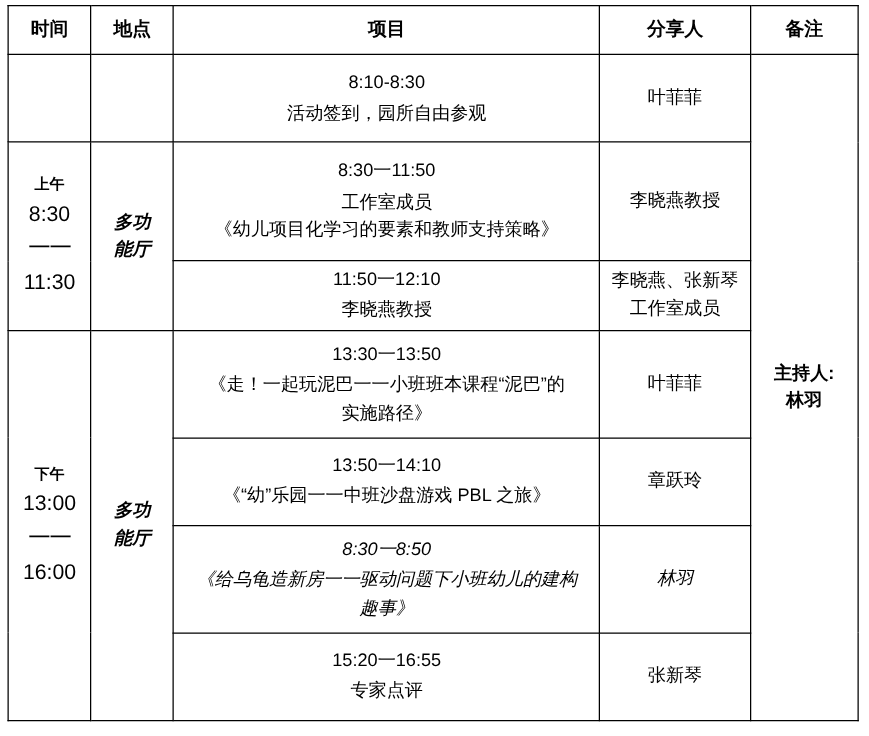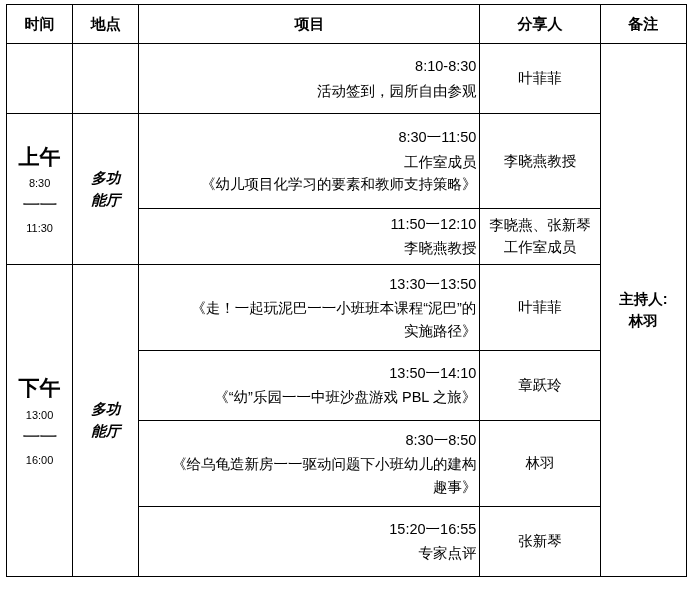--- a/index.html
+++ b/index.html
@@ -38,43 +38,43 @@
   .col-item { width: 340px; }
   .col-speaker { width: 120px; }
   .col-remark { width: 86px; }
 
   .time-cell {
     font-size: 14px;
     line-height: 1.85;
     font-weight: bold;
   }
   .time-cell .period {
-    font-size: 21px;
+    font-size: 12px;
     display: block;
     margin-bottom: 2px;
   }
   .time-cell .t {
     display: block;
     font-weight: normal;
-    font-size: 11px;
+    font-size: 17px;
   }
   .time-cell .dash {
     display: block;
     font-weight: normal;
     font-size: 18px;
     letter-spacing: -1px;
   }
   .place-cell {
     font-weight: bold;
     font-size: 16px;
     line-height: 1.5;
     font-style: italic;
   }
   .place-cell span { display: block; }
-  .item-cell .line { display: block; text-align: right; }
+  .item-cell .line { display: block; }
   .item-cell .time-line { margin-bottom: 2px; }
   .speaker-cell { font-size: 15px; line-height: 1.6; }
   .speaker-cell span { display: block; }
   .remark-cell {
     font-weight: bold;
     font-size: 16px;
     line-height: 1.7;
   }
   .remark-cell span { display: block; }
   .row-tall { height: 70px; }
@@ -173,21 +173,21 @@
     <tr style="height:70px;">
       <td class="item-cell">
         <span class="line time-line">13:50一14:10</span>
         <span class="line">《“幼”乐园一一中班沙盘游戏 PBL 之旅》</span>
       </td>
       <td class="speaker-cell">
         <span>章跃玲</span>
       </td>
     </tr>
 
-    <tr style="height:86px;">
+    <tr style="height:86px;font-style:italic;">
       <td class="item-cell">
         <span class="line time-line">8:30一8:50</span>
         <span class="line">《给乌龟造新房一一驱动问题下小班幼儿的建构</span>
         <span class="line">趣事》</span>
       </td>
       <td class="speaker-cell">
         <span>林羽</span>
       </td>
     </tr>
 

